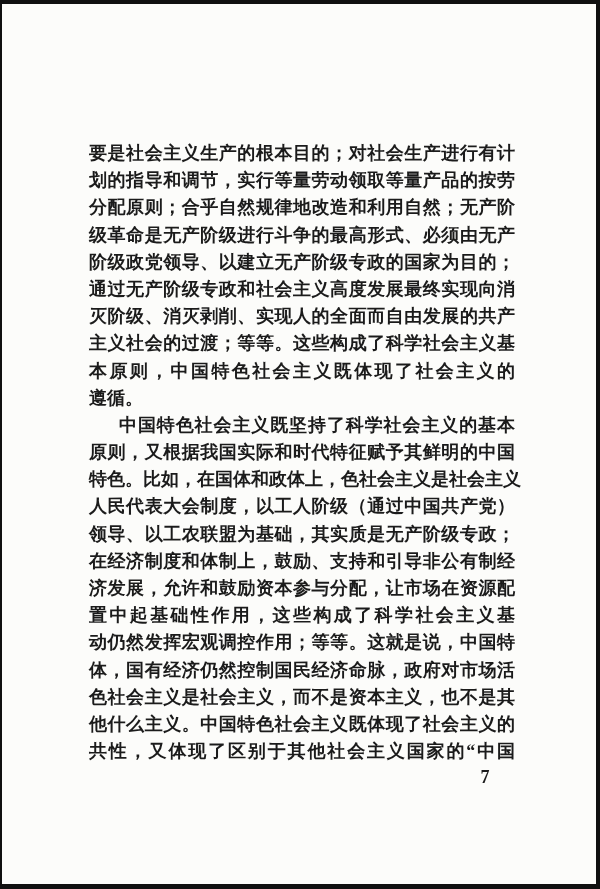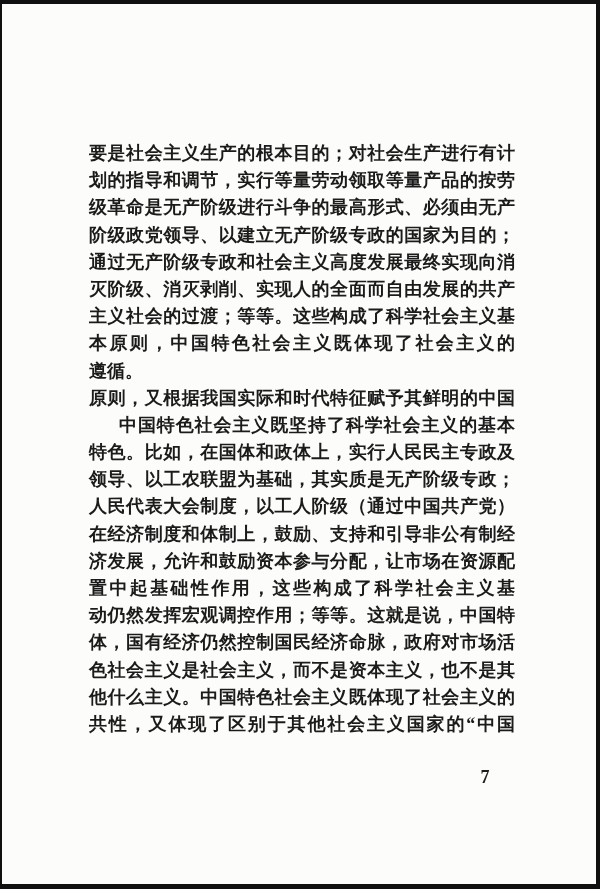--- a/index.html
+++ b/index.html
@@ -59,35 +59,36 @@
 </head>
 <body>
 
 <div class="scan-page">
 
   <div class="text-block">
 
     <div class="para">
       <div class="line">要是社会主义生产的根本目的；对社会生产进行有计</div>
       <div class="line">划的指导和调节，实行等量劳动领取等量产品的按劳</div>
+      <div class="line">分配原则；合乎自然规律地改造和利用自然；无产阶</div>
       <div class="line">级革命是无产阶级进行斗争的最高形式、必须由无产</div>
       <div class="line">阶级政党领导、以建立无产阶级专政的国家为目的；</div>
       <div class="line">通过无产阶级专政和社会主义高度发展最终实现向消</div>
       <div class="line">灭阶级、消灭剥削、实现人的全面而自由发展的共产</div>
       <div class="line">主义社会的过渡；等等。这些构成了科学社会主义基</div>
       <div class="line">本原则，中国特色社会主义既体现了社会主义的</div>
       <div class="line no-stretch">遵循。</div>
     </div>
 
     <div class="para">
+      <div class="line first-indent">中国特色社会主义既坚持了科学社会主义的基本</div>
       <div class="line">原则，又根据我国实际和时代特征赋予其鲜明的中国</div>
-      <div class="line first-indent">中国特色社会主义既坚持了科学社会主义的基本</div>
-      <div class="line">特色。比如，在国体和政体上，实行人民民主专政及</div>
+      <div class="line">特色。比如，在国体和政体上，色社会主义是社会主义</div>
+      <div class="line">人民代表大会制度，以工人阶级（通过中国共产党）</div>
       <div class="line">领导、以工农联盟为基础，其实质是无产阶级专政；</div>
-      <div class="line">人民代表大会制度，以工人阶级（通过中国共产党）</div>
       <div class="line">在经济制度和体制上，鼓励、支持和引导非公有制经</div>
       <div class="line">济发展，允许和鼓励资本参与分配，让市场在资源配</div>
       <div class="line">置中起基础性作用，这些构成了科学社会主义基</div>
       <div class="line">动仍然发挥宏观调控作用；等等。这就是说，中国特</div>
       <div class="line">体，国有经济仍然控制国民经济命脉，政府对市场活</div>
       <div class="line">色社会主义是社会主义，而不是资本主义，也不是其</div>
       <div class="line">他什么主义。中国特色社会主义既体现了社会主义的</div>
       <div class="line">共性，又体现了区别于其他社会主义国家的“中国</div>
     </div>
 

